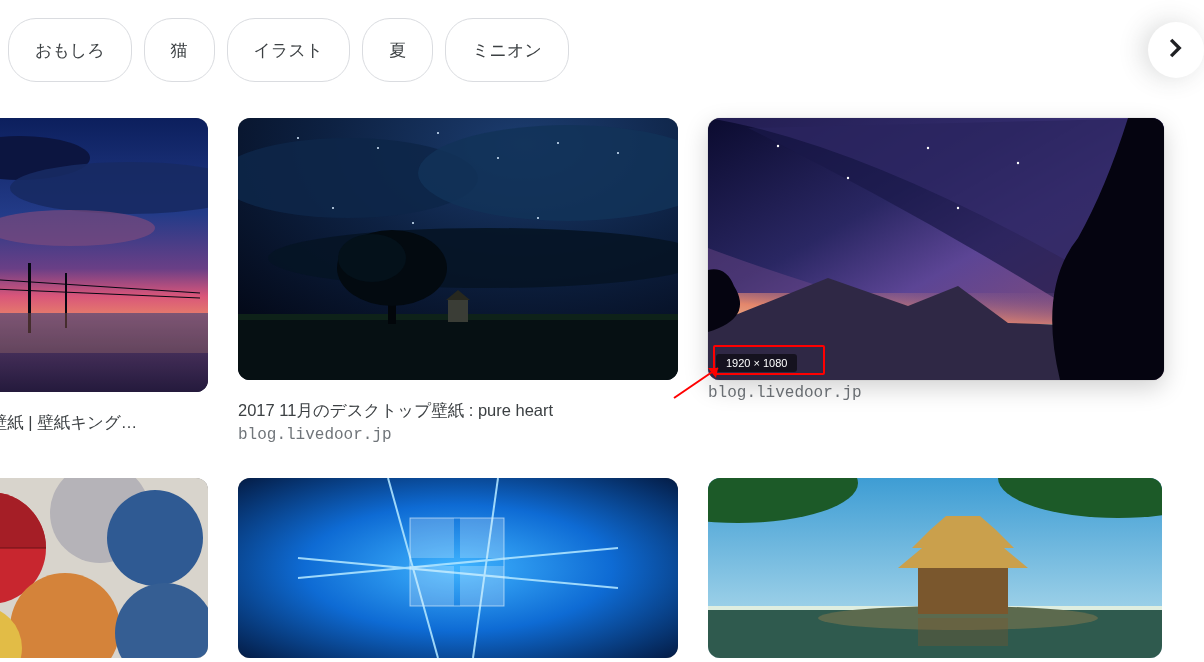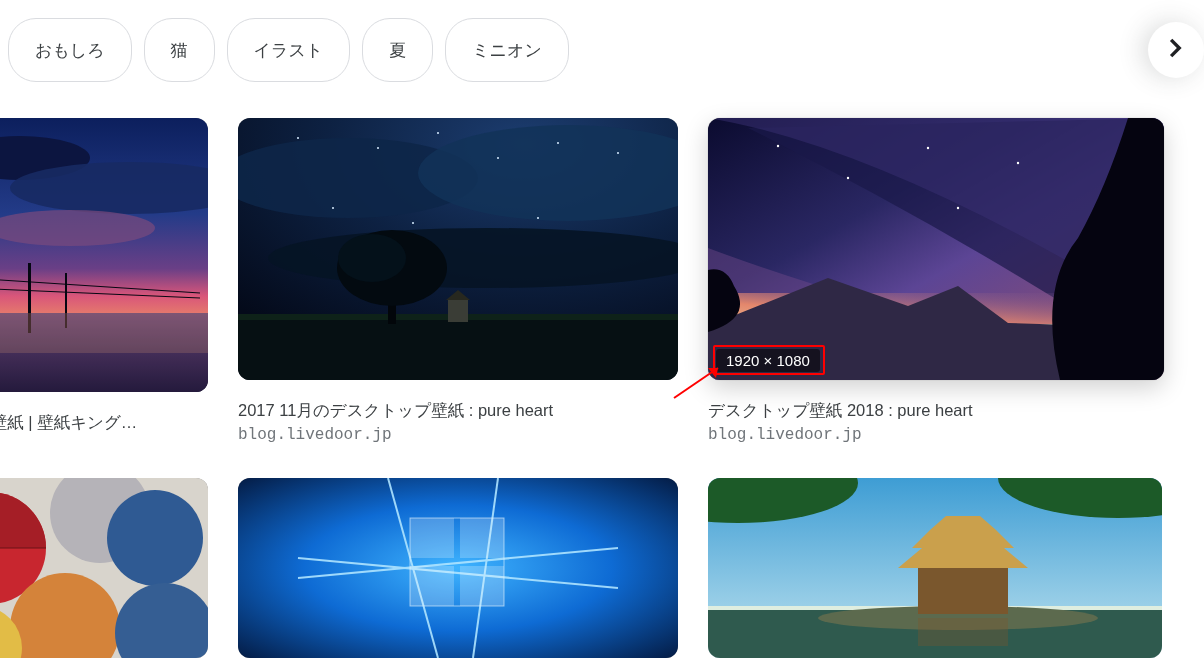--- a/index.html
+++ b/index.html
@@ -92,21 +92,21 @@
   }
 
   
   .card-hover .thumb {
     box-shadow: 0 8px 24px rgba(0,0,0,.18), 0 0 0 1px rgba(0,0,0,.04);
   }
   .size-badge {
     position: absolute;
     left: 8px;
     bottom: 8px;
-    font-size: 15px;
+    font-size: 11px;
     color: #fff;
     background: rgba(0,0,0,.55);
     border-radius: 3px;
     padding: 3px 10px;
   }
   .size-badge-ring {
     position: absolute;
     left: 5px;
     bottom: 5px;
     width: 112px;
@@ -274,21 +274,20 @@
 
         <div class="size-badge">1920 × 1080</div>
         <div class="size-badge-ring"></div>
       </div>
 
       <svg class="annot-arrow" style="left:-36px; top:242px;" viewBox="0 0 60 40">
         <line x1="2" y1="38" x2="46" y2="8" stroke="#ff0000" stroke-width="2"></line>
         <polygon points="46,8 36,8 44,18" fill="#ff0000"></polygon>
       </svg>
 
-      <div class="title">デスクトップ壁紙 2018 : pure heart</div>
       <div class="source">blog.livedoor.jp</div>
     </div>
 
   </div>
 
   <div class="row2">
 
     <div class="card clip-left" style="width:258px">
       <div class="thumb" style="height:180px; border-top-left-radius:0; border-bottom-left-radius:0;">
         <svg viewBox="0 0 258 180" preserveAspectRatio="none">

